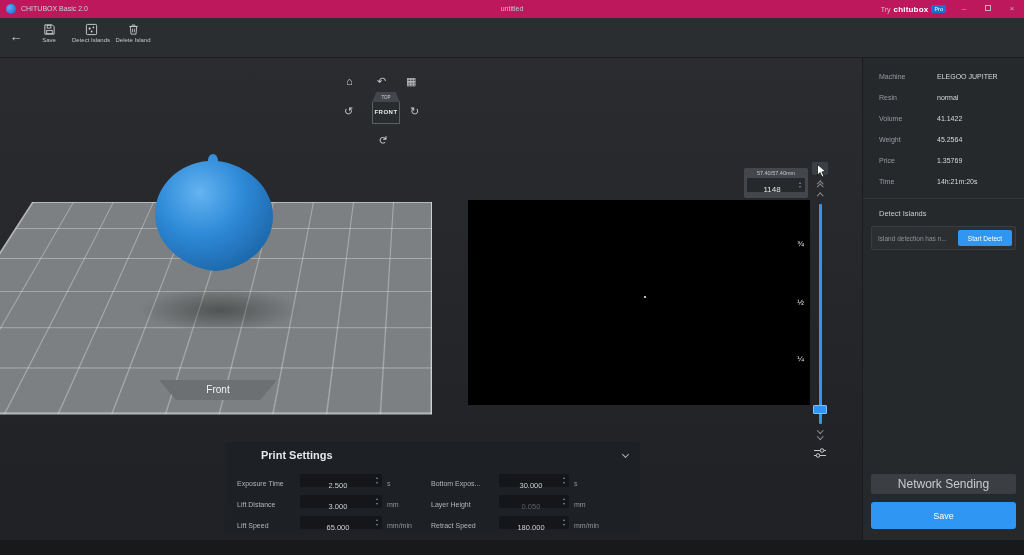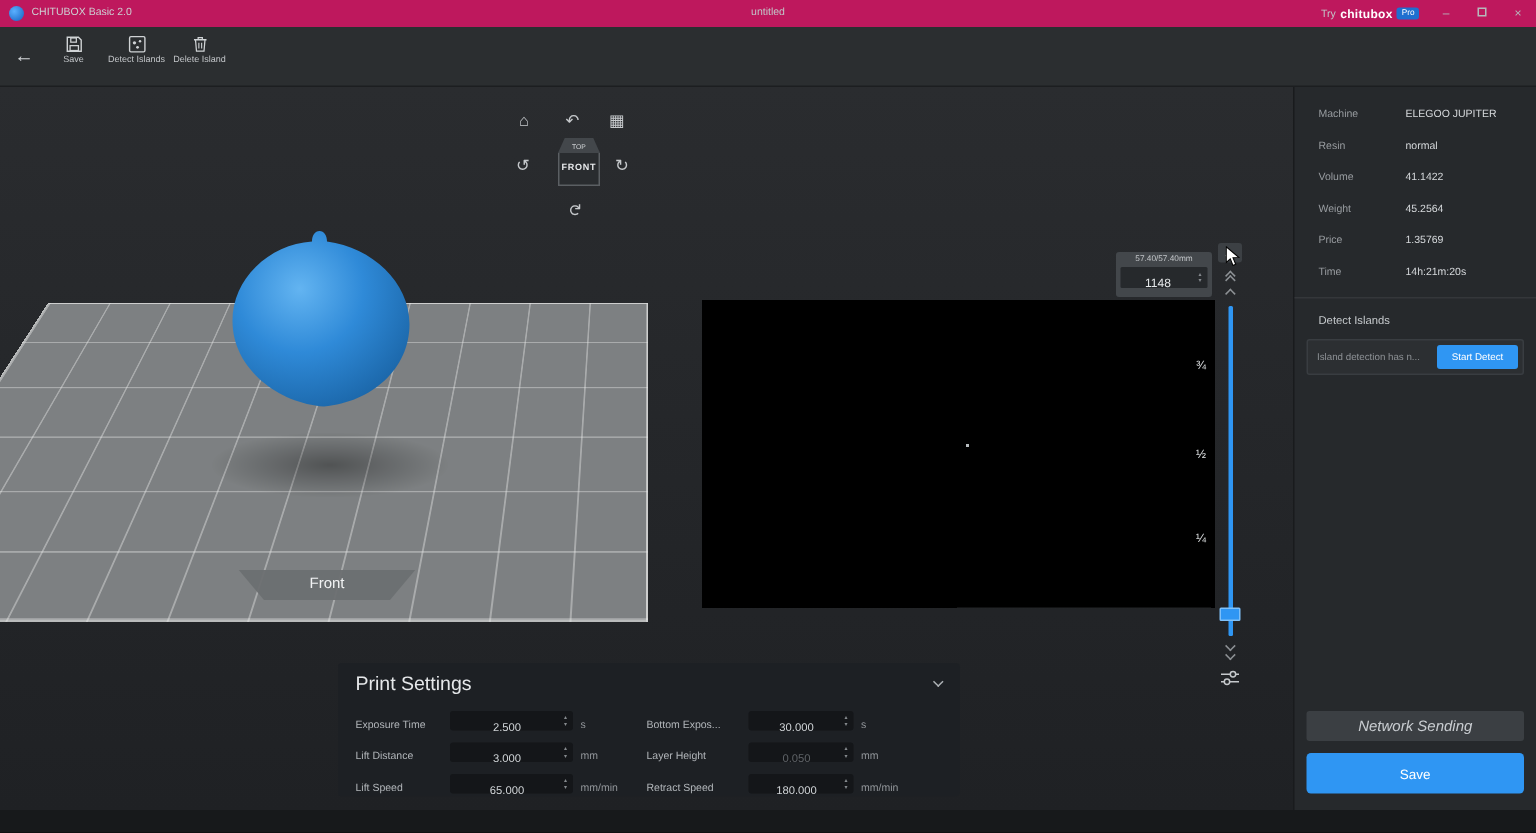--- a/index.html
+++ b/index.html
@@ -92,21 +92,21 @@
   .sl-track { position:absolute; left:7px; top:42px; width:3px; height:220px; background:#2f96f3; border-radius:1px; }
   .sl-handle { position:absolute; left:1px; top:243px; width:14px; height:9px; background:#2f96f3;
                border:1px solid #7fc0f8; border-radius:1px; }
   .sl-mark { position:absolute; left:782px; width:22px; text-align:right; font-size:8px; color:#e3e6e8; z-index:6; }
   .filter-icon { position:absolute; left:1px; top:283px; }
 
   
   .print-settings { position:absolute; left:225px; top:442px; width:415px; height:89px;
                     background:rgba(29,32,36,.96); border-radius:3px; z-index:10; }
   .ps-header { display:flex; justify-content:space-between; align-items:center; height:20px; padding:6px 12px 0; }
-  .ps-title { font-size:13px; font-weight:normal; color:#e6e8ea; }
+  .ps-title { font-size:11px; font-weight:bold; color:#e6e8ea;margin-left:24px; }
   .ps-chevron { width:5px; height:5px; border-right:1.4px solid #aeb2b6; border-bottom:1.4px solid #aeb2b6;
                 transform:rotate(45deg); margin-top:-2px; }
   .ps-row { display:flex; align-items:flex-end; height:21px; padding:0 12px; margin-top:0; }
   .ps-rows { margin-top:4px; }
   .f-label { width:63px; font-size:7px; color:#b2b6ba; }
   .f-label.c2 { width:68px; margin-left:12px; }
   .f-input { position:relative; width:82px; height:13px; background:#141619; border-radius:2px; }
   .f-input.c2 { width:70px; }
   .num-input { width:100%; height:100%; background:transparent; border:none; outline:none; color:#cfd3d6;
                font-size:7.5px; text-align:center; padding:0 8px 0 2px; font-family:"Liberation Sans",sans-serif; }
@@ -124,21 +124,21 @@
   .stat-label { width:58px; font-size:7px; color:#989ca0; }
   .stat-value { font-size:7px; color:#d6d9dc; }
   .sb-divider { border-top:1px solid #34373a; margin-top:6px; }
   .sb-section-title { padding:10px 0 8px 16px; font-size:7.5px; color:#c6cacd; }
   .detect-row { margin:0 8px; height:24px; background:#2c2f32; border:1px solid #393d41; border-radius:2px;
                 display:flex; align-items:center; padding:0 3px 0 6px; }
   .detect-msg { flex:1; font-size:6.5px; color:#8e9296; white-space:nowrap; overflow:hidden; }
   .detect-btn { width:54px; height:16px; background:#2f96f3; border-radius:2px; color:#fff; font-size:6.5px;
                 display:flex; align-items:center; justify-content:center; flex:none; }
   .network-btn { position:absolute; left:8px; right:8px; bottom:46px; height:20px; background:#3b3f43;
-                 border-radius:2px; color:#c9cdd1; font-size:10px; display:flex; align-items:center; justify-content:center;font-style:italic; }
+                 border-radius:2px; color:#c9cdd1; font-size:12px; display:flex; align-items:center; justify-content:center; }
   .save-btn { position:absolute; left:8px; right:8px; bottom:11px; height:27px; background:#2f96f3;
               border-radius:3px; color:#fff; font-size:9px; display:flex; align-items:center; justify-content:center; }
 
   
   .statusbar { position:absolute; left:0; top:540px; width:100%; height:15px; background:#17191b; z-index:30; }
   .cursor { position:absolute; left:817px; top:164px; z-index:99; }
 </style>
 </head>
 <body>
 

